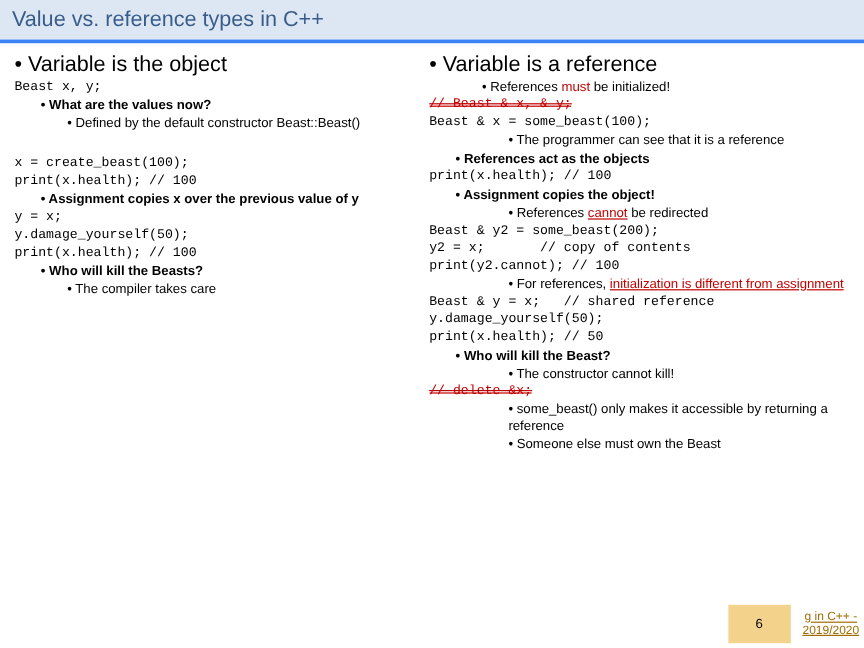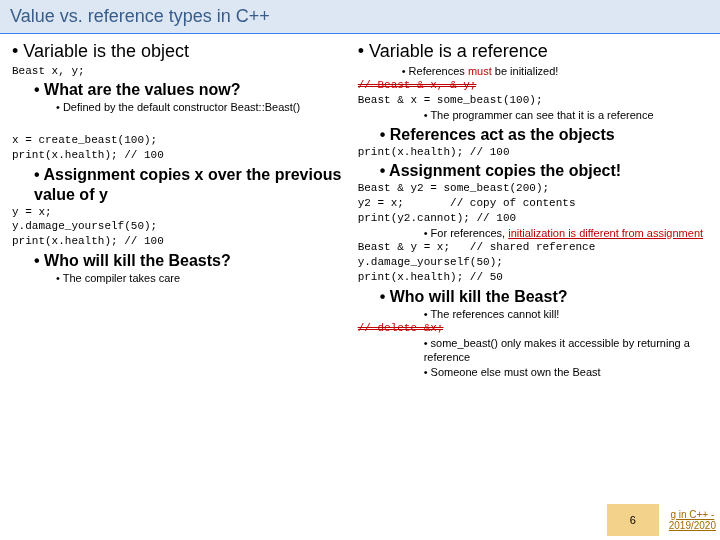--- a/index.html
+++ b/index.html
@@ -9,41 +9,41 @@
     height: 540px;
     background: #fff;
     overflow: hidden;
     position: relative;
   }
   .titlebar {
     background: #dde7f3;
     color: #385D8A;
     font-size: 18px;
     padding: 6px 10px;
-    border-bottom: 1px solid #3b82f6;
+    border-bottom: 3px solid #3b82f6;
   }
   .columns {
     display: flex;
     padding: 6px 6px 0 6px;
   }
   .col {
     flex: 1;
     padding: 0 6px;
     font-size: 11px;
     line-height: 1.25;
   }
   .col-right { flex: 1.05; }
   .h1 {
     font-weight: normal;
     font-size: 18px;
     margin-bottom: 2px;
   }
   .h2 {
     font-weight: bold;
-    font-size: 16px;
+    font-size: 11px;
     margin-left: 22px;
     margin-top: 2px;
   }
   .h3, .h4 {
     font-size: 11px;
     margin-left: 44px;
     margin-top: 1px;
   }
   .h4 { margin-left: 66px; }
   .dot::before {
@@ -123,31 +123,34 @@
     <div class="h1 dot">Variable is a reference</div>
     <div class="h3 dot">
       <span>References </span><span class="red">must</span><span> be initialized!</span>
     </div>
     <div class="code"><span class="strike">// Beast &amp; x, &amp; y;</span></div>
     <div class="code">Beast &amp; x = some_beast(100);</div>
     <div class="h4 dot">The programmer can see that it is a reference</div>
     <div class="h2 dot">References act as the objects</div>
     <div class="code">print(x.health); // 100</div>
     <div class="h2 dot">Assignment copies the object!</div>
+    <div class="h4 dot">
+      <span>References </span><span class="red ul">cannot</span><span> be redirected</span>
+    </div>
     <div class="code">Beast &amp; y2 = some_beast(200);</div>
     <div class="code">y2 = x;       // copy of contents</div>
     <div class="code">print(y2.cannot); // 100</div>
     <div class="h4 dot">
       <span>For references, </span><span class="red ul">initialization is different from assignment</span>
     </div>
     <div class="code">Beast &amp; y = x;   // shared reference</div>
     <div class="code">y.damage_yourself(50);</div>
     <div class="code">print(x.health); // 50</div>
     <div class="h2 dot">Who will kill the Beast?</div>
-    <div class="h4 dot">The references cannot kill!</div>
+    <div class="h4 dot">The constructor cannot kill!</div>
     <div class="code"><span class="strike">// delete &amp;x;</span></div>
     <div class="h4 dot">some_beast() only makes it accessible by returning a reference</div>
     <div class="h4 dot">Someone else must own the Beast</div>
   </div>
 </div>
 
 <div class="footer">
   <div class="fnum">6</div>
   <div class="fcap">
     <span>g in C++ -</span><br>

